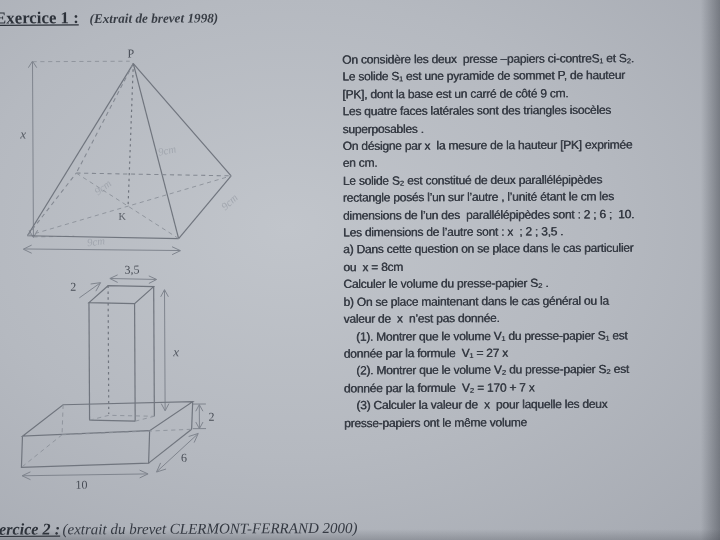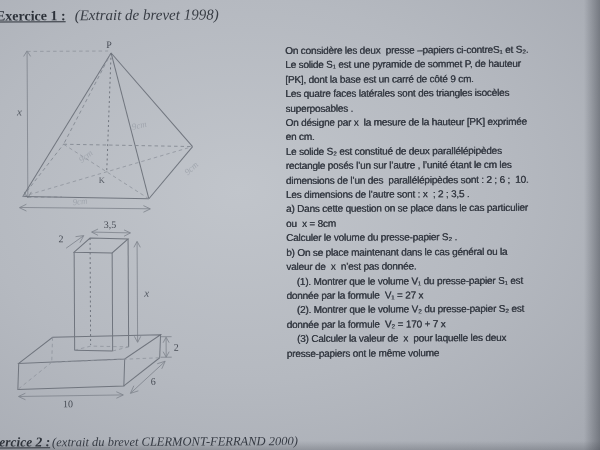--- a/index.html
+++ b/index.html
@@ -24,21 +24,21 @@
   }
   .content{position:absolute;inset:0;transform:rotate(-0.3deg);}
   .header{position:absolute;left:-3px;top:5px;white-space:nowrap;}
   .ex-title{
     font-family:"Liberation Serif","DejaVu Serif",serif;
     font-weight:bold;font-size:14px;color:#2d323a;
     text-decoration:underline;
   }
   .ex-source{
     font-family:"Liberation Serif","DejaVu Serif",serif;
-    font-style:italic;font-size:15px;color:#383d45;margin-left:9px;
+    font-style:italic;font-size:11px;color:#383d45;margin-left:9px;font-weight:bold;
   }
   .text-col{
     position:absolute;left:286px;top:44px;width:312px;
     color:#363b44;font-size:10px;line-height:14.4px;letter-spacing:-0.2px;
     text-shadow:0.35px 0 0 currentColor;
   }
   .text-col p{margin:0;white-space:pre-wrap;}
   .desc{margin-top:21px;}
   .qa{margin-top:17px;}
   .qb{margin-top:20px;}

